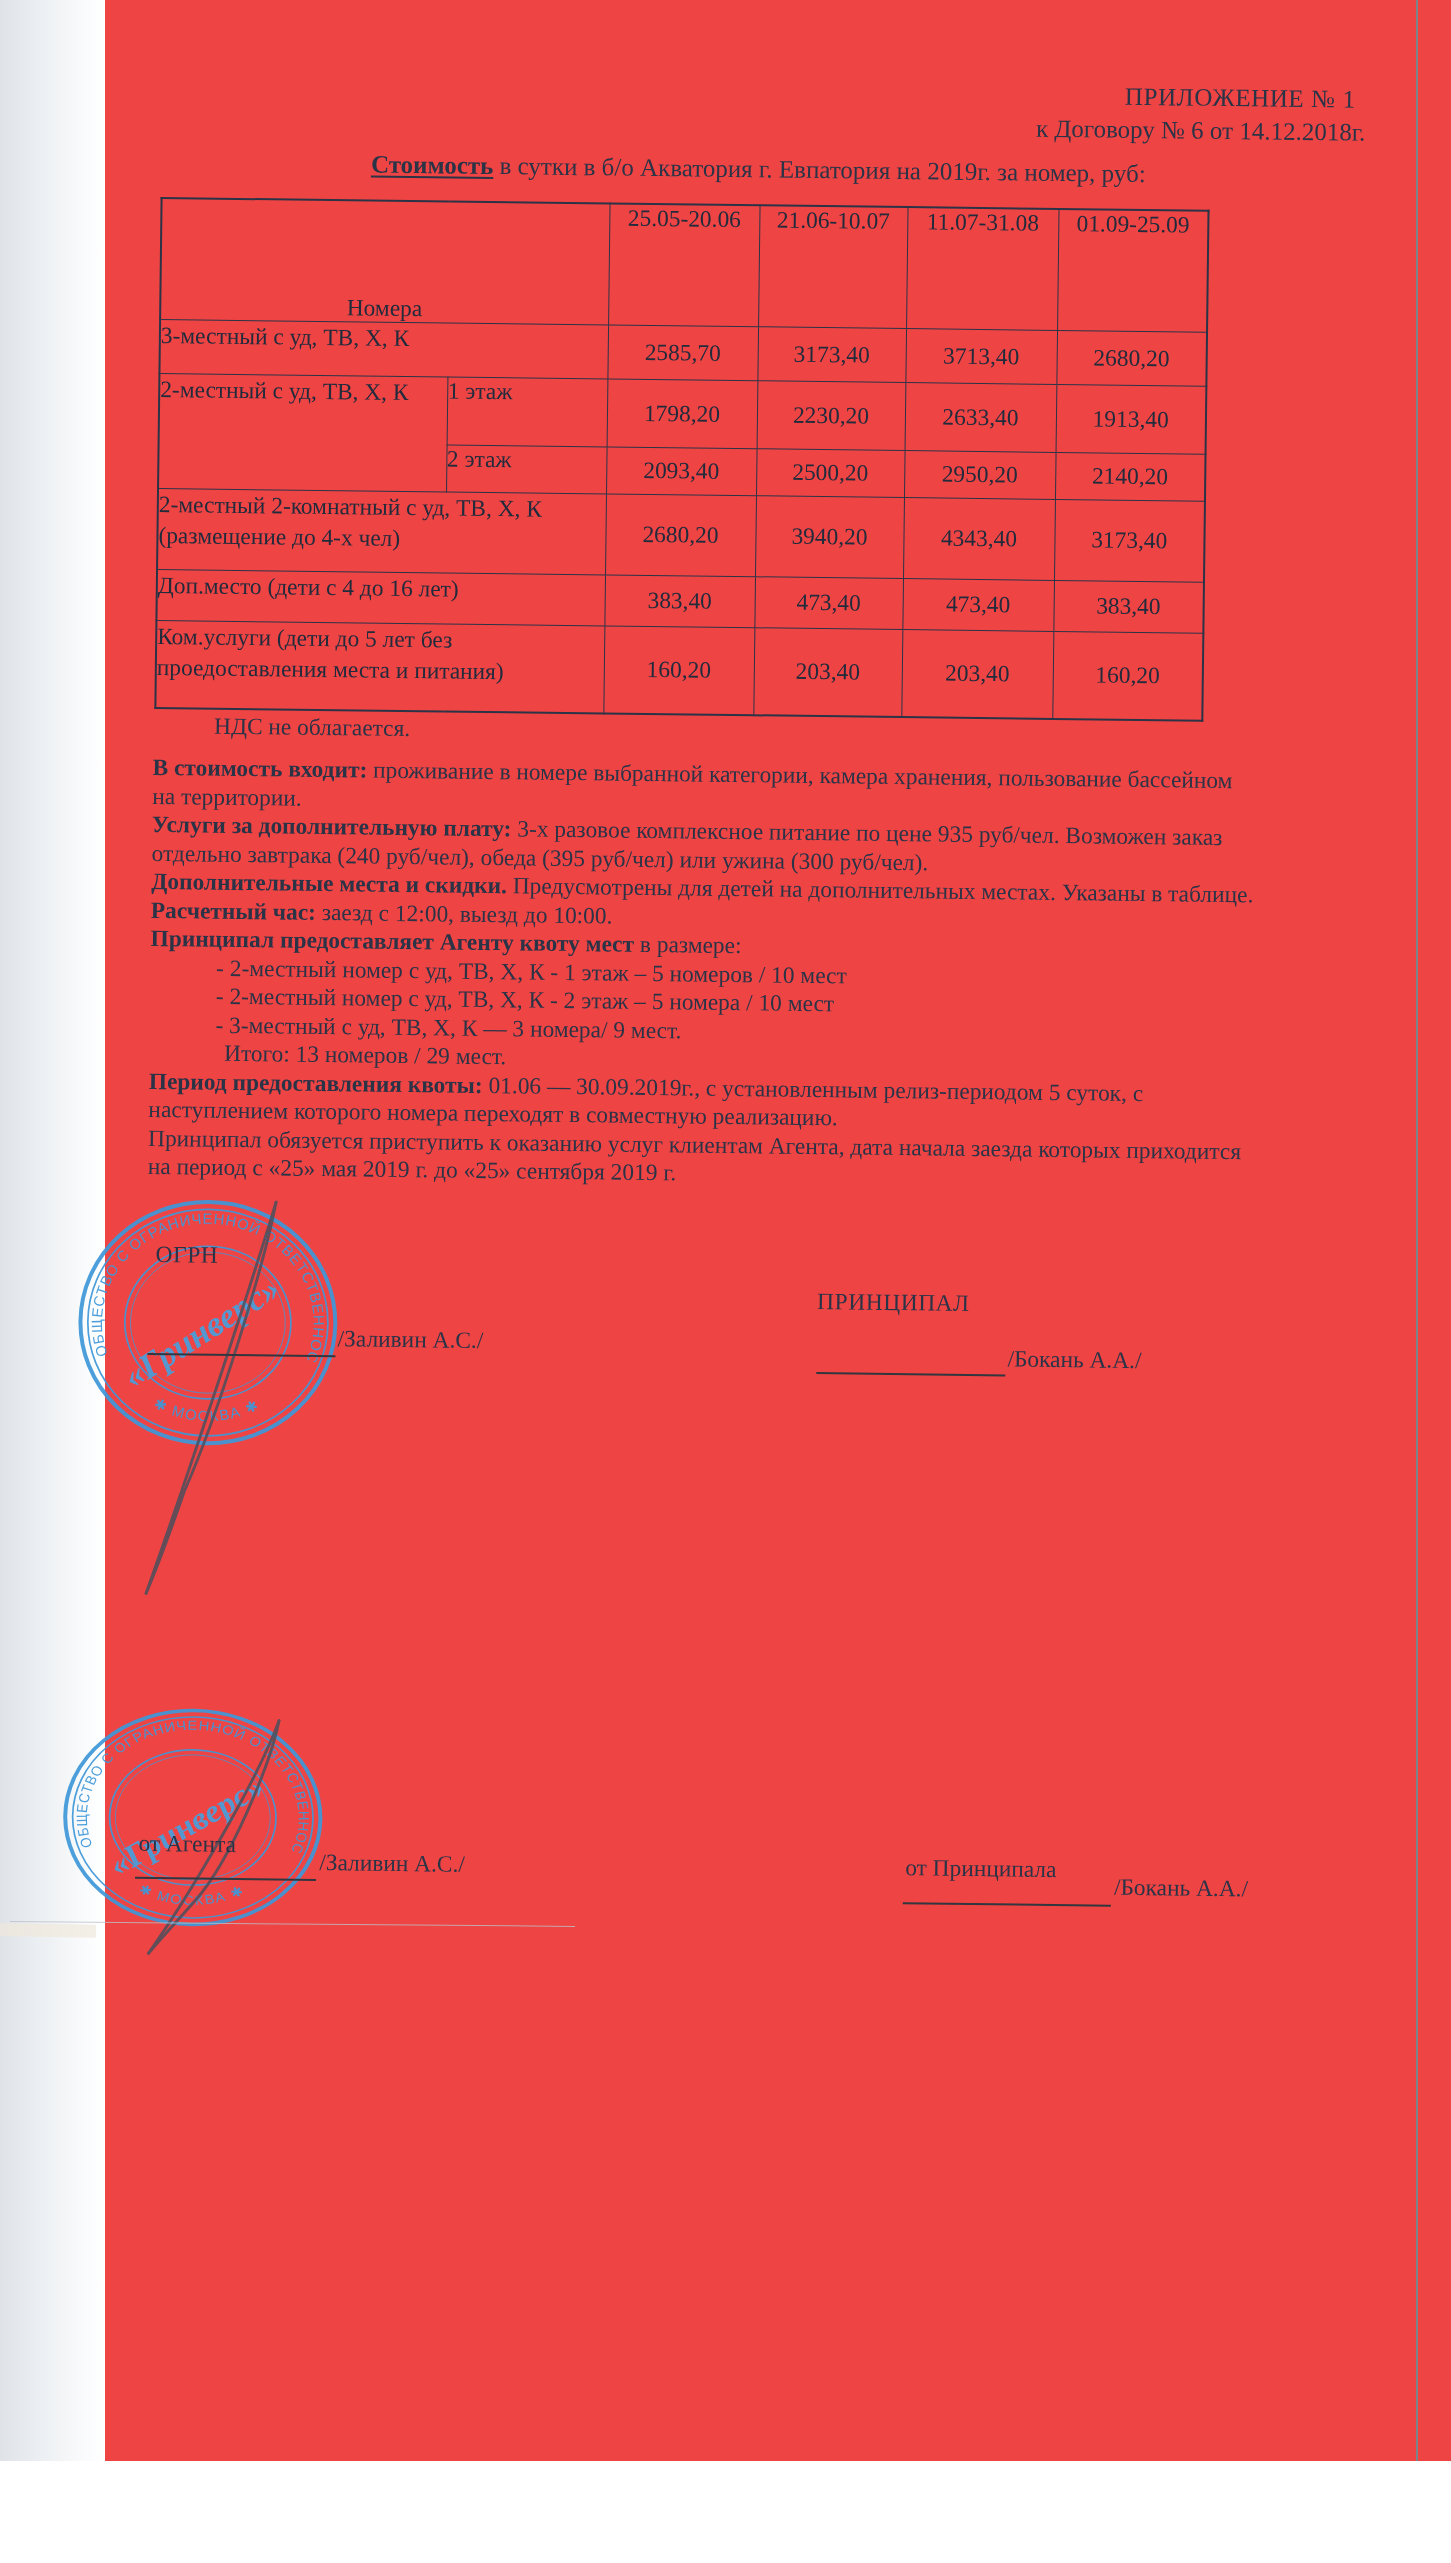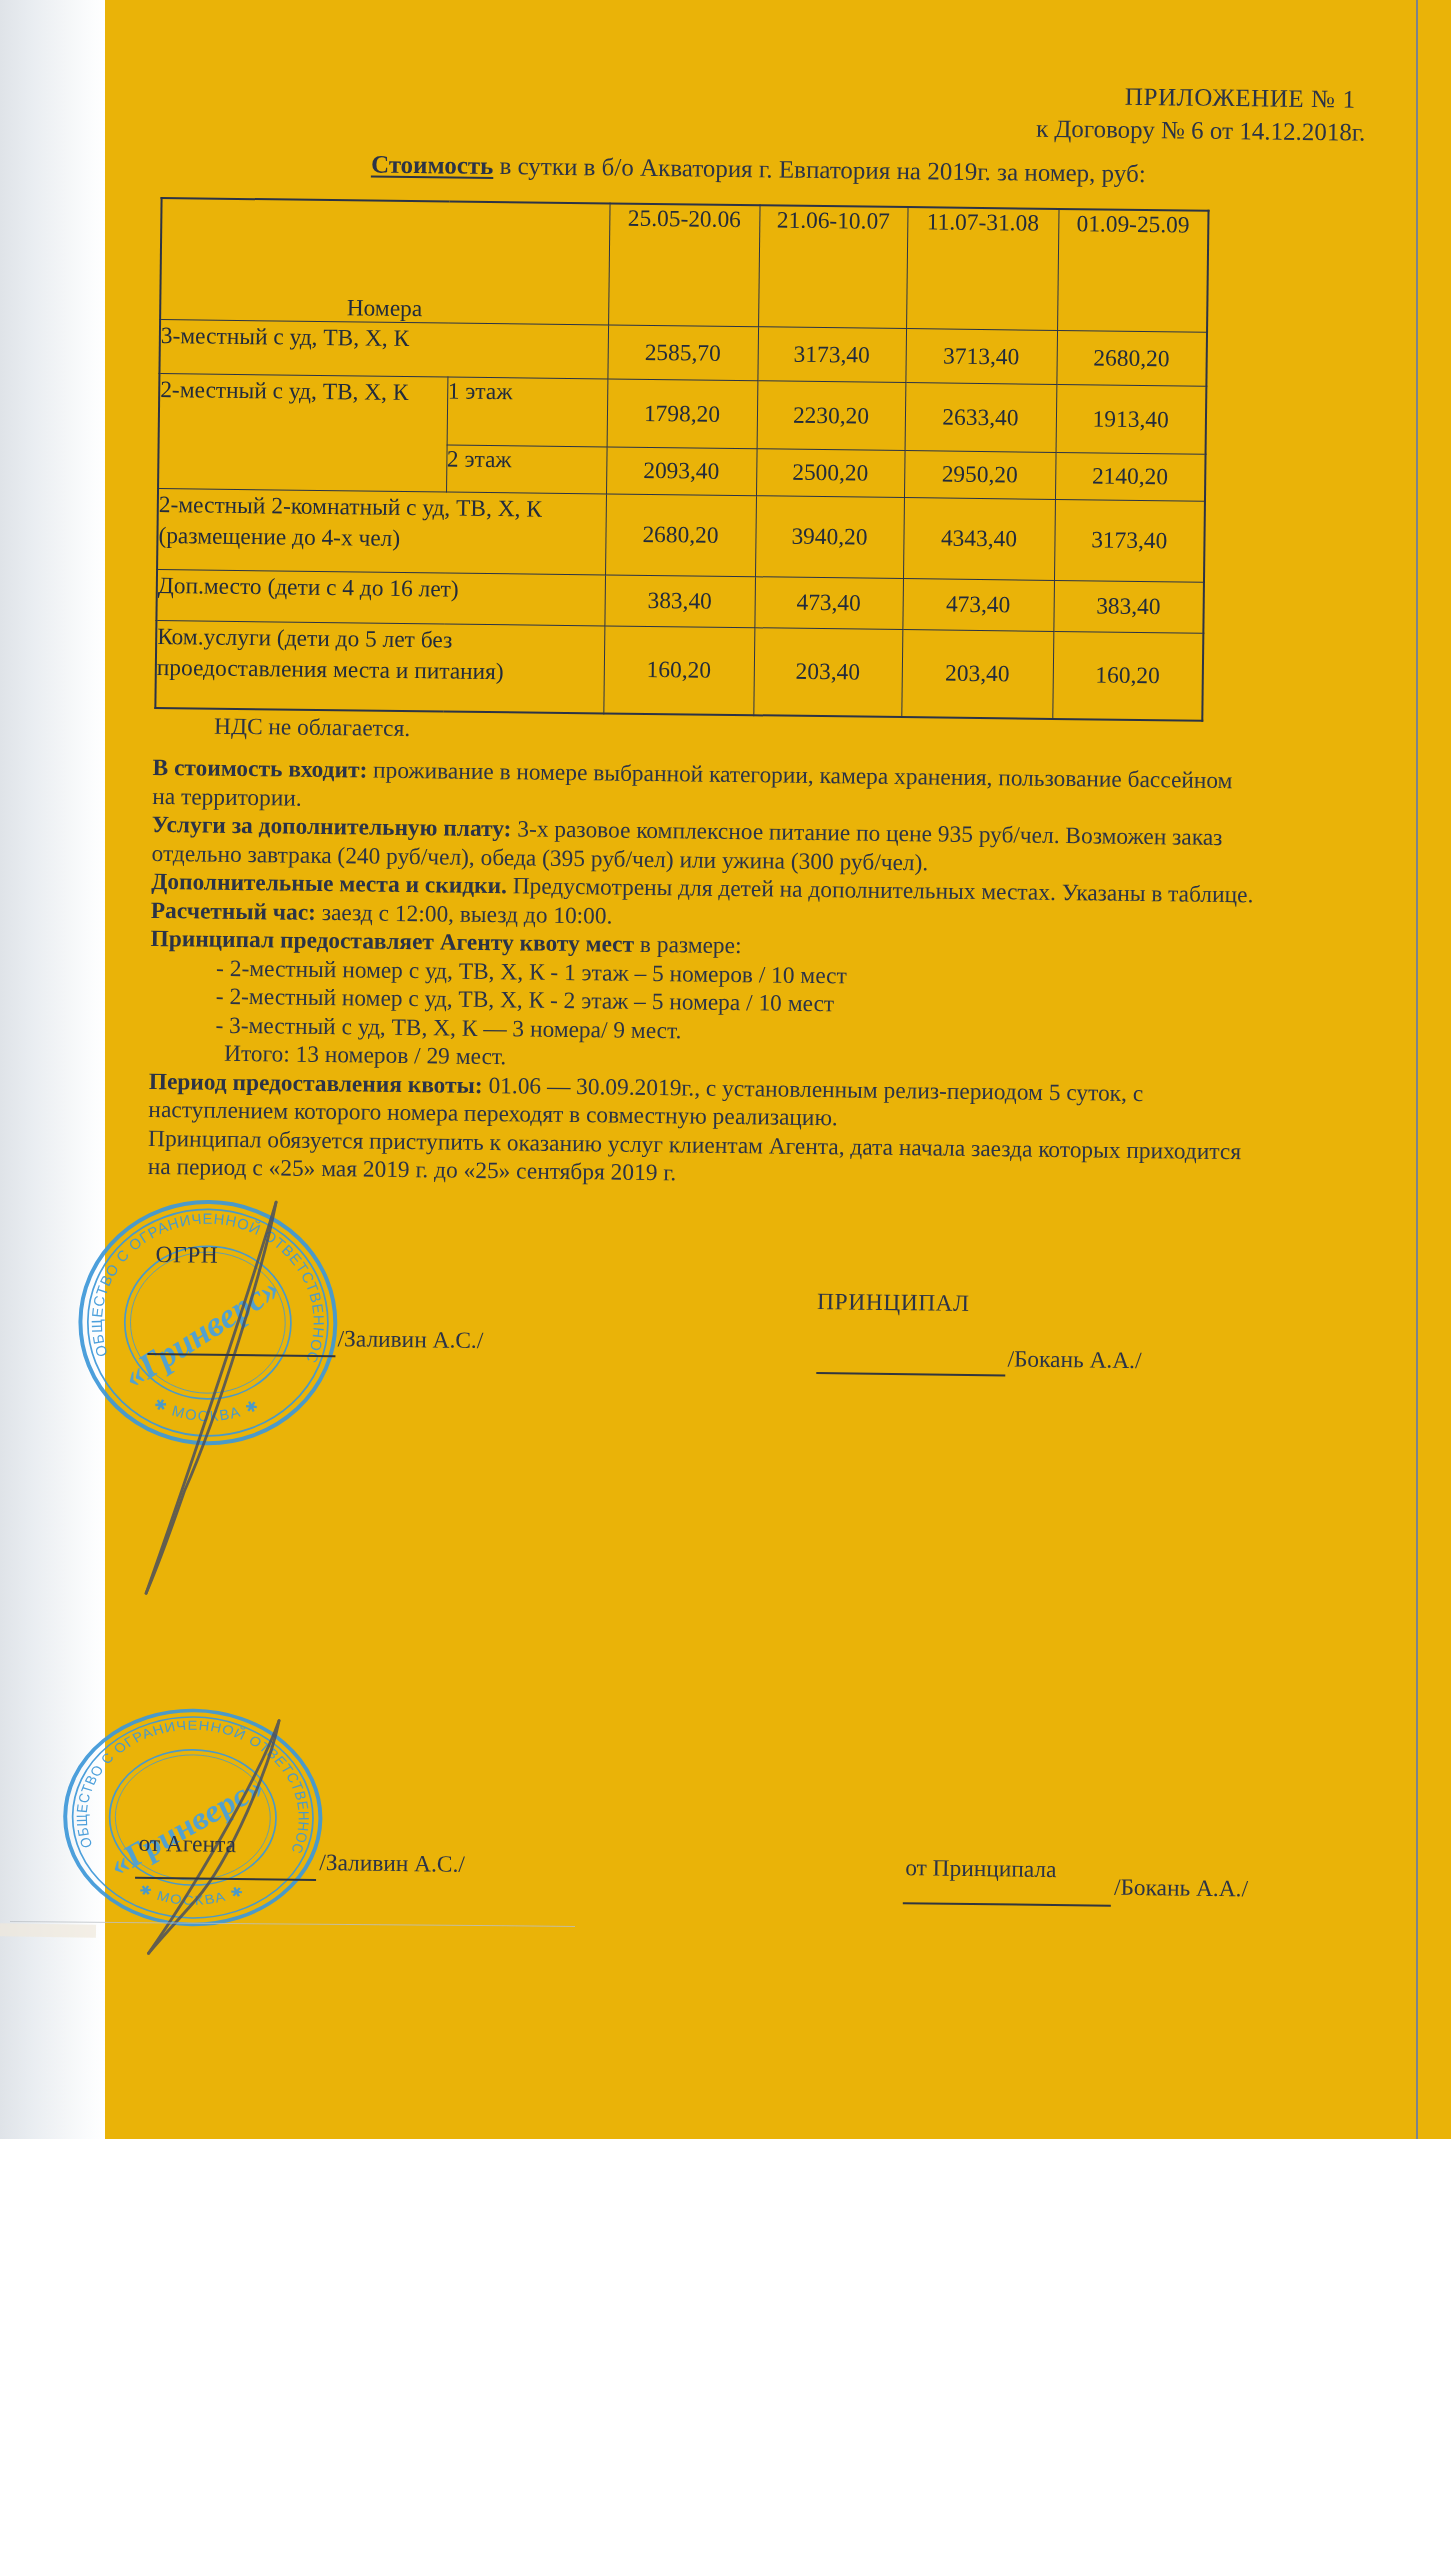--- a/index.html
+++ b/index.html
@@ -1,19 +1,19 @@
 <!DOCTYPE html>
 <html style="font-size:9px"><head>
 <meta charset="utf-8">
 <style>
   html,body{margin:0;padding:0;background:#ffffff;}
   .page{
     position:relative;
-    width:1452px;height:2139px;
-    background:#eab308;
+    width:1452px;height:2461px;
+    background:#ef4444;
     overflow:hidden;
     font-family:"Liberation Serif","DejaVu Serif",serif;
     color:#2b3347;
   }
   
   .edge-left{
     position:absolute;left:0;top:0;width:105px;height:2563px;
     background:linear-gradient(90deg,#dfe3e8 0%,#e9edf1 30%,#f3f5f7 60%,#fbfcfd 85%,#ffffff 100%);
   }
   .edge-right{

